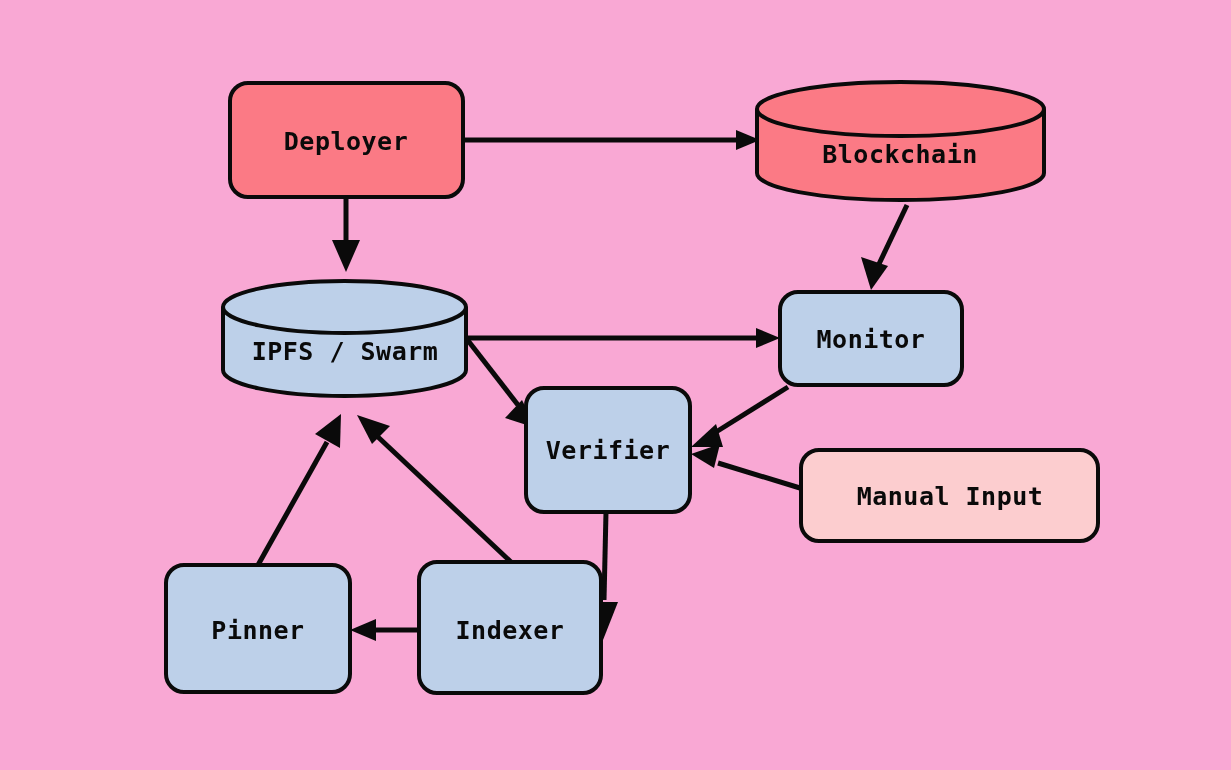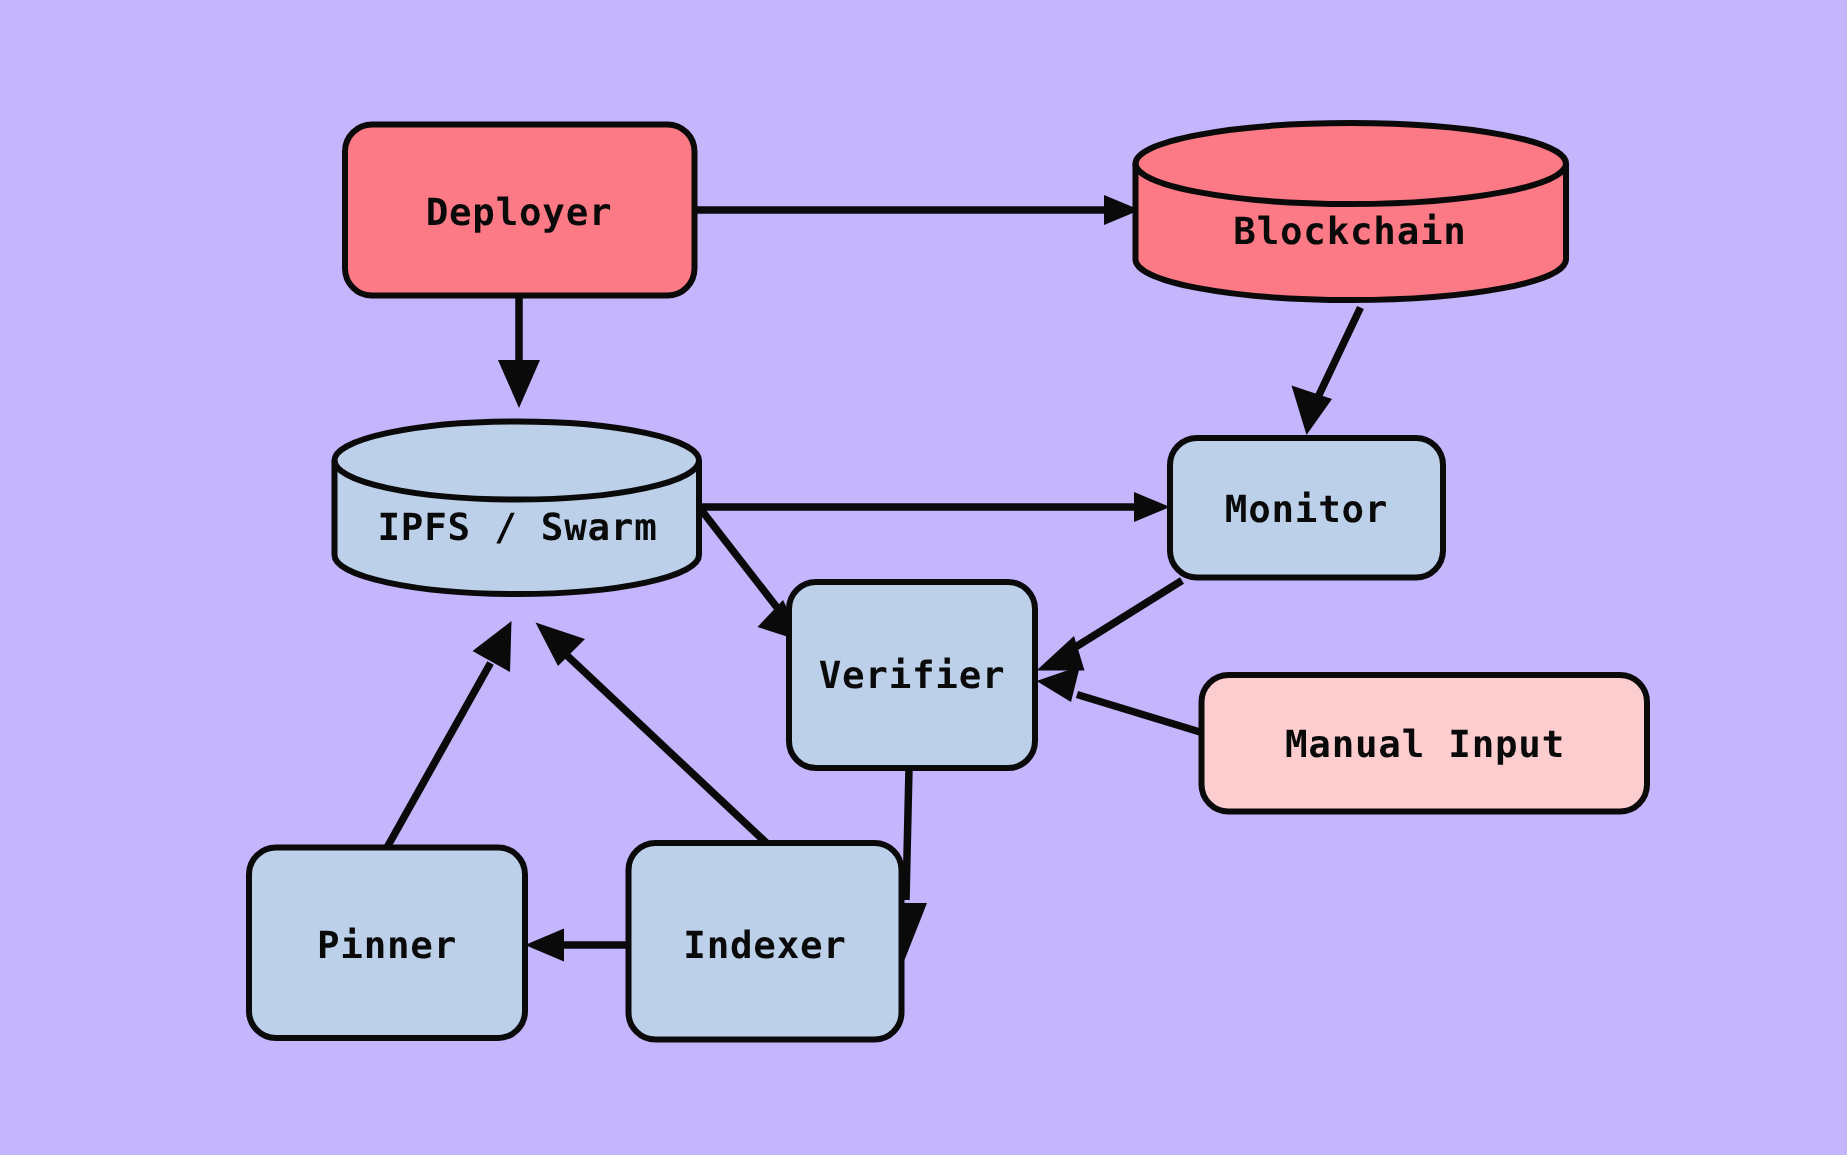--- a/index.html
+++ b/index.html
@@ -4,21 +4,21 @@
 <style>
   html, body {
     margin: 0;
     padding: 0;
     background: #ececec;
   }
   #canvas {
     position: relative;
     width: 1231px;
     height: 770px;
-    background: #c4b5fd;
+    background: #f9a8d4;
     overflow: hidden;
     font-family: "DejaVu Sans Mono", "Liberation Mono", monospace;
   }
   #diagram-svg {
     position: absolute;
     top: 0;
     left: 0;
     width: 1231px;
     height: 770px;
   }

